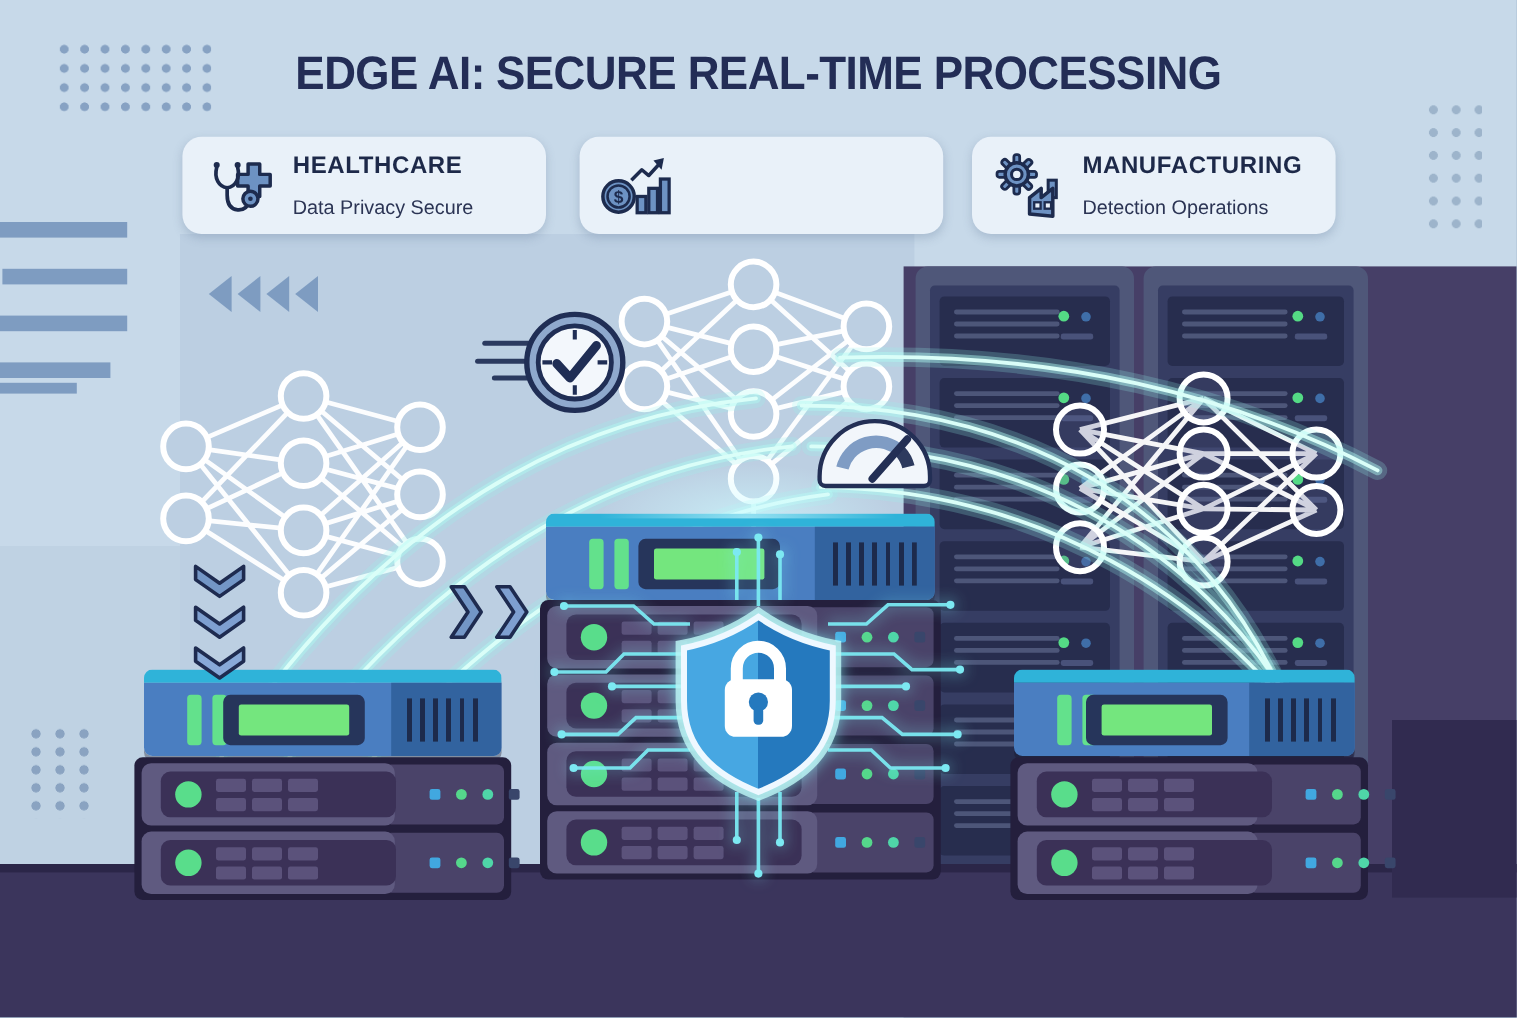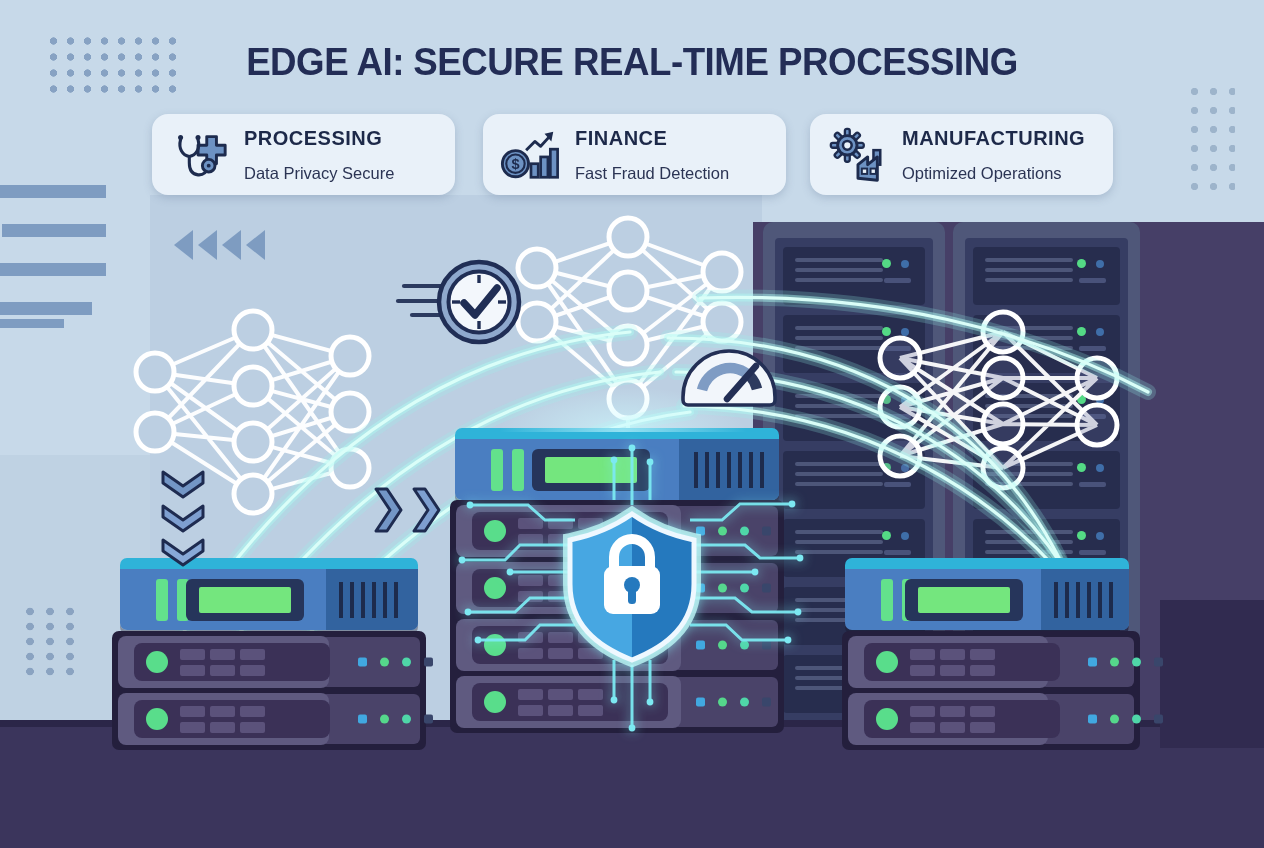--- a/index.html
+++ b/index.html
@@ -154,40 +154,36 @@
     <svg class="card-icon" width="62" height="62" viewBox="0 0 64 64">
       <path d="M40 13h10v9h9v10h-9v9H40v-9h-9V22h9z" fill="#6d92c3" stroke="#1d2b4e" stroke-width="3" stroke-linejoin="round"></path>
       <path d="M13 16c-2.5 9.5 2 16.5 9 17.5 7-1 11.5-8 9-17.5" fill="none" stroke="#1d2b4e" stroke-width="3.2" stroke-linecap="round"></path>
       <path d="M22 34v6c0 8 3.5 12 9 12.5 5.5.5 9.5-3 10-8.5" fill="none" stroke="#1d2b4e" stroke-width="3.2" stroke-linecap="round"></path>
       <circle cx="42" cy="43" r="6.5" fill="#6d92c3" stroke="#1d2b4e" stroke-width="3"></circle>
       <circle cx="42" cy="43" r="2" fill="#1d2b4e"></circle>
       <circle cx="13" cy="14" r="2.6" fill="#1d2b4e"></circle>
       <circle cx="31" cy="14" r="2.6" fill="#1d2b4e"></circle>
     </svg>
     <div class="card-text">
-      <div class="card-title">PROCESSING</div>
+      <div class="card-title">HEALTHCARE</div>
       <div class="card-sub">Data Privacy Secure</div>
     </div>
   </div>
 
   <div class="abs card card2">
     <svg class="card-icon" width="62" height="62" viewBox="0 0 64 64">
       <polyline points="28,27 37,18 43,23 53,12" fill="none" stroke="#1d2b4e" stroke-width="3" stroke-linejoin="round"></polyline>
       <polygon points="47,10 56,8 54,18" fill="#1d2b4e"></polygon>
       <rect x="33" y="41" width="7.5" height="14" fill="#6d92c3" stroke="#1d2b4e" stroke-width="2.8"></rect>
       <rect x="43" y="34" width="7.5" height="21" fill="#6d92c3" stroke="#1d2b4e" stroke-width="2.8"></rect>
       <rect x="53" y="26" width="7.5" height="29" fill="#6d92c3" stroke="#1d2b4e" stroke-width="2.8"></rect>
       <circle cx="17" cy="41" r="13.5" fill="#6d92c3" stroke="#1d2b4e" stroke-width="3"></circle>
       <circle cx="17" cy="41" r="9.5" fill="none" stroke="#1d2b4e" stroke-width="2.2"></circle>
       <text x="17" y="46.5" text-anchor="middle" font-size="15" font-weight="bold" fill="#1d2b4e">$</text>
     </svg>
-    <div class="card-text">
-      <div class="card-title">FINANCE</div>
-      <div class="card-sub">Fast Fraud Detection</div>
-    </div>
   </div>
 
   <div class="abs card card3">
     <svg class="card-icon" width="62" height="62" viewBox="0 0 64 64">
       <g>
         <rect x="19.5" y="5" width="5" height="8" rx="2" fill="#6d92c3" stroke="#1d2b4e" stroke-width="2.4" transform="rotate(0 22 22)"></rect>
         <rect x="19.5" y="5" width="5" height="8" rx="2" fill="#6d92c3" stroke="#1d2b4e" stroke-width="2.4" transform="rotate(45 22 22)"></rect>
         <rect x="19.5" y="5" width="5" height="8" rx="2" fill="#6d92c3" stroke="#1d2b4e" stroke-width="2.4" transform="rotate(90 22 22)"></rect>
         <rect x="19.5" y="5" width="5" height="8" rx="2" fill="#6d92c3" stroke="#1d2b4e" stroke-width="2.4" transform="rotate(135 22 22)"></rect>
         <rect x="19.5" y="5" width="5" height="8" rx="2" fill="#6d92c3" stroke="#1d2b4e" stroke-width="2.4" transform="rotate(180 22 22)"></rect>
@@ -199,21 +195,21 @@
       </g>
       <g>
         <rect x="49" y="27" width="7" height="15" fill="#6d92c3" stroke="#1d2b4e" stroke-width="2.6"></rect>
         <path d="M33 56V42l10-8v8l10-8v24z" fill="#6d92c3" stroke="#1d2b4e" stroke-width="3" stroke-linejoin="round"></path>
         <rect x="37" y="46" width="5.5" height="5.5" fill="#e9f1f9" stroke="#1d2b4e" stroke-width="2"></rect>
         <rect x="46" y="46" width="5.5" height="5.5" fill="#e9f1f9" stroke="#1d2b4e" stroke-width="2"></rect>
       </g>
     </svg>
     <div class="card-text">
       <div class="card-title">MANUFACTURING</div>
-      <div class="card-sub">Optimized Operations</div>
+      <div class="card-sub">Detection Operations</div>
     </div>
   </div>
 
   <div class="abs rack rack1">
     <div class="rack-inner">
       <div class="rack-slot">
         <div class="slot-lines">
             <i class="slot-line"></i>
             <i class="slot-line"></i>
             <i class="slot-line"></i>

